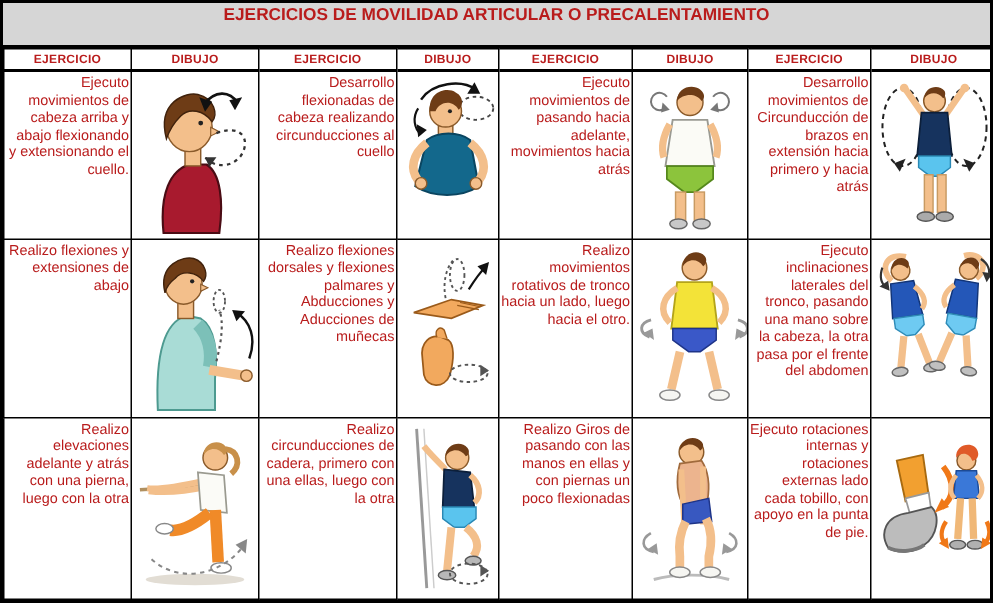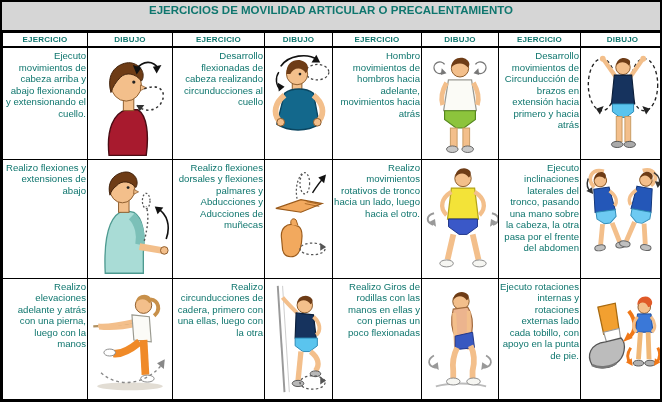--- a/index.html
+++ b/index.html
@@ -1,19 +1,19 @@
 <!DOCTYPE html>
 <html><head>
 <meta charset="utf-8">
 <style>
   html,body{margin:0;padding:0;background:#fff;}
   .page{
     width:662px;height:402px;box-sizing:border-box;
     border:2px solid #000;background:#fff;
-    font-family:"Liberation Sans", sans-serif;color:#0f766e;
+    font-family:"Liberation Sans", sans-serif;color:#b91c1c;
     overflow:hidden;
   }
   .title-band{
     background:#d6d6d6;text-align:center;
     border-bottom:2px solid #000;
     padding:2px 0 1px 0;height:25px;
   }
   .title{font-size:11.5px;font-weight:bold;line-height:13px;}
   .subtitle{font-size:11px;font-weight:bold;line-height:12px;}
   table{border-collapse:collapse;table-layout:fixed;width:662px;}
@@ -96,21 +96,21 @@
             <circle cx="31" cy="24" r="11" fill="#f3bf8b" stroke="#8a5a2a"></circle>
             <path d="M20,24 C19,10 32,7 38,11 C44,14 43,21 40,23 C36,16 27,17 24,24 Z" fill="#6e3c16"></path>
             <circle cx="34" cy="24" r="1.4" fill="#222"></circle>
             <path d="M18,44 C26,38 40,38 48,44 L54,76 C42,84 22,84 10,76 Z" fill="#13688c" stroke="#0a4560" stroke-width="1.4"></path>
             <path d="M18,46 C8,54 6,64 12,72" fill="none" stroke="#f3bf8b" stroke-width="6"></path>
             <path d="M48,46 C58,54 60,64 54,72" fill="none" stroke="#f3bf8b" stroke-width="6"></path>
             <circle cx="14" cy="74" r="4" fill="#f3bf8b" stroke="#8a5a2a"></circle>
             <circle cx="52" cy="74" r="4" fill="#f3bf8b" stroke="#8a5a2a"></circle>
           </svg>
         </td>
-        <td class="ex">Hombro movimientos de hombros hacia adelante, movimientos hacia atrás</td>
+        <td class="ex">Ejecuto movimientos de pasando hacia adelante, movimientos hacia atrás</td>
         <td class="dib">
           <svg viewBox="0 0 72 108" width="70" height="104" aria-label="shoulder-rolls-drawing">
             <path d="M20,14 a6,6 0 1 0 -3,9" fill="none" stroke="#777" stroke-width="1.4"></path>
             <polygon points="16,25 17,18 22,23" fill="#777"></polygon>
             <path d="M52,14 a6,6 0 1 1 3,9" fill="none" stroke="#777" stroke-width="1.4"></path>
             <polygon points="56,25 55,18 50,23" fill="#777"></polygon>
             <circle cx="36" cy="18" r="9" fill="#f3bf8b" stroke="#8a5a2a"></circle>
             <path d="M27,17 C27,7 38,5 43,9 C47,12 46,16 44,17 C40,11 31,12 27,17 Z" fill="#6e3c16"></path>
             <path d="M24,30 L48,30 L53,62 L19,62 Z" fill="#fbfbf6" stroke="#9a9a92" stroke-width="1.3"></path>
             <path d="M22,33 C17,42 16,50 18,56" fill="none" stroke="#f3bf8b" stroke-width="5"></path>
@@ -225,21 +225,21 @@
               <ellipse cx="48" cy="86" rx="5.5" ry="3" fill="#c0c0c0" stroke="#666"></ellipse>
               <ellipse cx="70" cy="86" rx="5.5" ry="3" fill="#c0c0c0" stroke="#666"></ellipse>
             </g>
             <path d="M72,10 C77,13 79,18 77,23" fill="none" stroke="#333" stroke-width="1.5"></path>
             <polygon points="76,26 73,19 80,20" fill="#333"></polygon>
           </svg>
         </td>
       </tr>
 
       <tr class="r3">
-        <td class="ex">Realizo elevaciones adelante y atrás con una pierna, luego con la manos</td>
+        <td class="ex">Realizo elevaciones adelante y atrás con una pierna, luego con la otra</td>
         <td class="dib">
           <svg viewBox="0 0 84 118" width="82" height="114" aria-label="leg-swing-drawing">
             <ellipse cx="42" cy="108" rx="34" ry="4" fill="#e2ddd4"></ellipse>
             <line x1="4" y1="46" x2="58" y2="43" stroke="#b09060" stroke-width="2.4"></line>
             <path d="M48,40 C30,44 16,46 9,45" fill="none" stroke="#f3bf8b" stroke-width="4.2"></path>
             <path d="M50,44 C32,48 18,48 10,47" fill="none" stroke="#f3bf8b" stroke-width="4.2"></path>
             <path d="M44,34 L62,36 L64,62 L46,60 Z" fill="#fbfbf7" stroke="#9a9a90" stroke-width="1.2"></path>
             <circle cx="56" cy="24" r="8.5" fill="#f3bf8b" stroke="#8a5a2a"></circle>
             <path d="M48,22 C48,13 59,11 63,16 C65,18 64,21 62,22 C58,16 51,17 48,22 Z" fill="#c8904a"></path>
             <path d="M63,18 C72,19 74,29 67,35" fill="none" stroke="#c8904a" stroke-width="4"></path>
@@ -263,21 +263,21 @@
             <path d="M47,36 C54,42 55,50 50,55" fill="none" stroke="#f3bf8b" stroke-width="4"></path>
             <path d="M28,58 h23 v8 l-8,6 h-7 l-8,-6 Z" fill="#5ac4ee" stroke="#2a88b4"></path>
             <path d="M34,72 L31,102" stroke="#f3bf8b" stroke-width="5.5"></path>
             <ellipse cx="31" cy="105" rx="6" ry="3.2" fill="#b8b8b8" stroke="#555"></ellipse>
             <path d="M44,72 C52,78 54,86 49,92" fill="none" stroke="#f3bf8b" stroke-width="5.5"></path>
             <ellipse cx="49" cy="95" rx="5.5" ry="3" fill="#b8b8b8" stroke="#555"></ellipse>
             <ellipse cx="46" cy="104" rx="13" ry="7" fill="none" stroke="#555" stroke-width="1.3" stroke-dasharray="2.5,2.5"></ellipse>
             <polygon points="60,102 54,98 54,106" fill="#555"></polygon>
           </svg>
         </td>
-        <td class="ex">Realizo Giros de rodillas con las manos en ellas y con piernas un poco flexionadas</td>
+        <td class="ex">Realizo Giros de pasando con las manos en ellas y con piernas un poco flexionadas</td>
         <td class="dib">
           <svg viewBox="0 0 74 118" width="72" height="114" aria-label="knee-circles-drawing">
             <path d="M12,108 C26,104 50,104 64,108" fill="none" stroke="#bbb" stroke-width="2"></path>
             <path d="M10,76 C3,80 3,87 12,89" fill="none" stroke="#999" stroke-width="1.8"></path>
             <polygon points="15,91 8,87 14,83" fill="#999"></polygon>
             <path d="M64,76 C71,80 71,87 62,89" fill="none" stroke="#999" stroke-width="1.8"></path>
             <polygon points="59,91 66,87 60,83" fill="#999"></polygon>
             <circle cx="38" cy="20" r="8.5" fill="#f3bf8b" stroke="#8a5a2a"></circle>
             <path d="M30,19 C30,10 41,8 45,13 C47,15 46,18 44,19 C40,13 33,14 30,19 Z" fill="#6e3c16"></path>
             <path d="M30,28 C27,40 28,50 33,58 L49,54 C51,42 49,32 45,26 Z" fill="#ecb48e" stroke="#a06a3c" stroke-width="1.2"></path>

